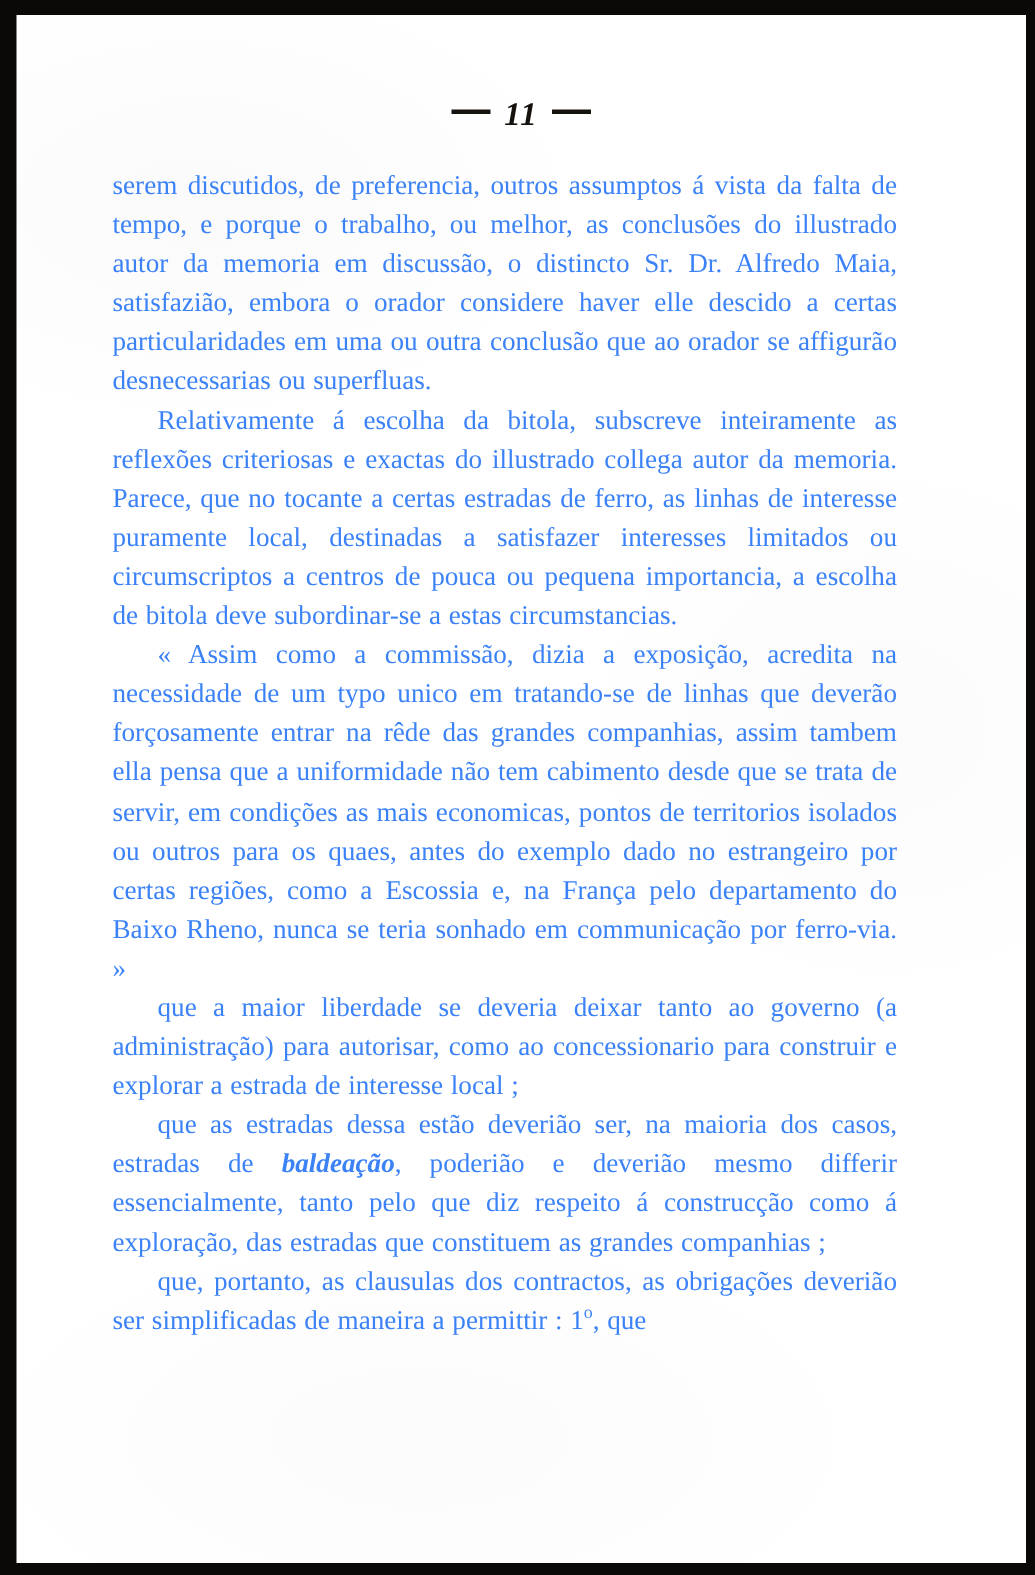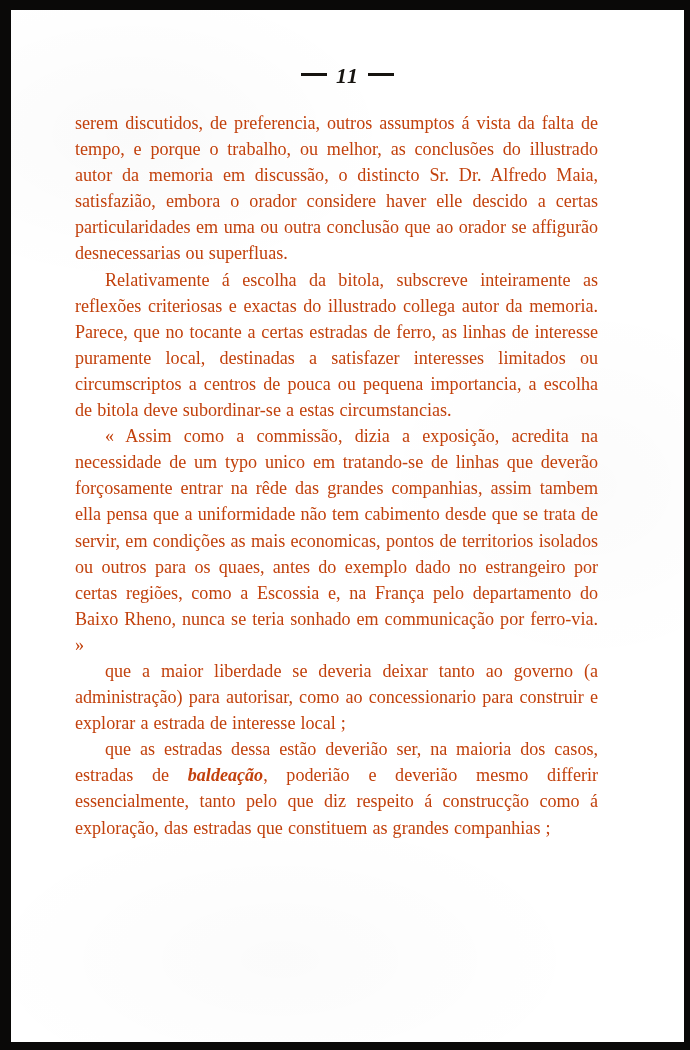--- a/index.html
+++ b/index.html
@@ -80,21 +80,21 @@
     top: 100px;
     width: 523px;
   }
 
   .para {
     margin: 0;
     font-size: 18.1px;
     line-height: 26.1px;
     text-align: justify;
     text-align-last: left;
-    color: #c2410c;
+    color: #3b82f6;
     word-spacing: 0.6px;
     -webkit-font-smoothing: none;
   }
   .para.indent {
     text-indent: 30px;
   }
   em {
     font-style: italic;
     font-weight: bold;
   }
@@ -122,16 +122,17 @@
       <p class="para indent">Relativamente á escolha da bitola, subscreve inteiramente as reflexões criteriosas e exactas do illustrado collega autor da memoria. Parece, que no tocante a certas estradas de ferro, as linhas de interesse puramente local, destinadas a satisfazer interesses limitados ou circumscriptos a centros de pouca ou pequena importancia, a escolha de bitola deve subordinar-se a estas circumstancias.</p>
 
 
       <p class="para indent">« Assim como a commissão, dizia a exposição, acredita na necessidade de um typo unico em tratando-se de linhas que deverão forçosamente entrar na rêde das grandes companhias, assim tambem ella pensa que a uniformidade não tem cabimento desde que se trata de servir, em condições as mais economicas, pontos de territorios isolados ou outros para os quaes, antes do exemplo dado no estrangeiro por certas regiões, como a Escossia e, na França pelo departamento do Baixo Rheno, nunca se teria sonhado em communicação por ferro-via. »</p>
 
 
       <p class="para indent">que a maior liberdade se deveria deixar tanto ao governo (a administração) para autorisar, como ao concessionario para construir e explorar a estrada de interesse local ;</p>
 
       <p class="para indent"><span>que as estradas dessa estão deverião ser, na maioria dos casos, estradas de </span><em>baldeação</em><span>, poderião e deverião mesmo differir essencialmente, tanto pelo que diz respeito á construcção como á exploração, das estradas que constituem as grandes companhias ;</span></p>
 
+      <p class="para indent"><span>que, portanto, as clausulas dos contractos, as obrigações deverião ser simplificadas de maneira a permittir : 1</span><sup>o</sup><span>, que</span></p>
 
     </div>
   </div>
 </div>
 
 </body></html>

